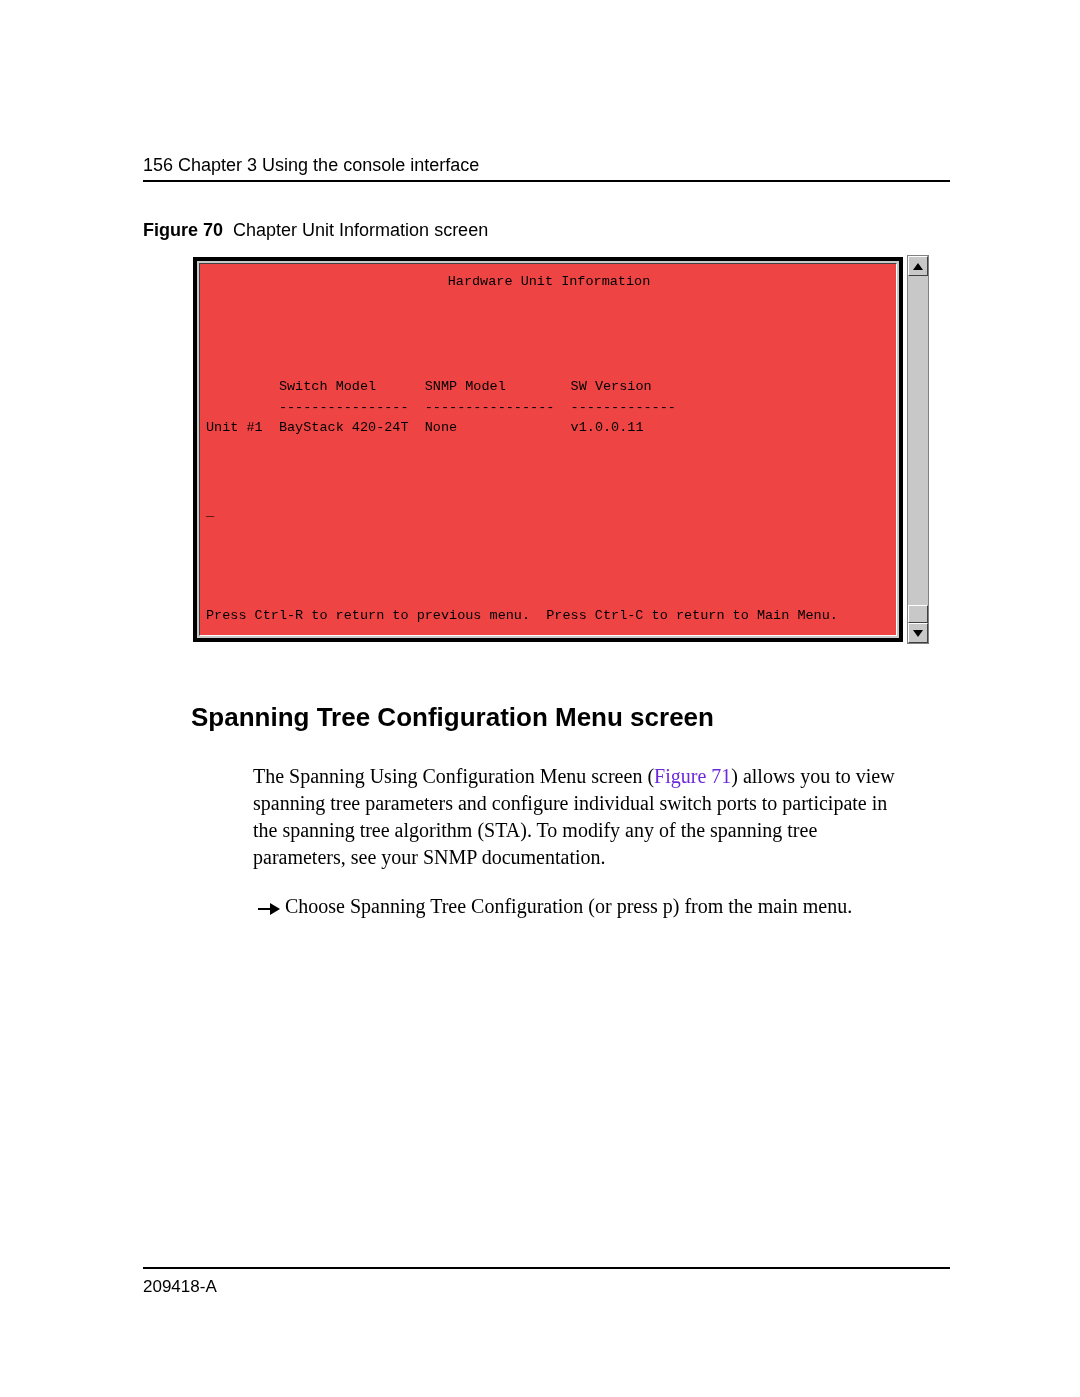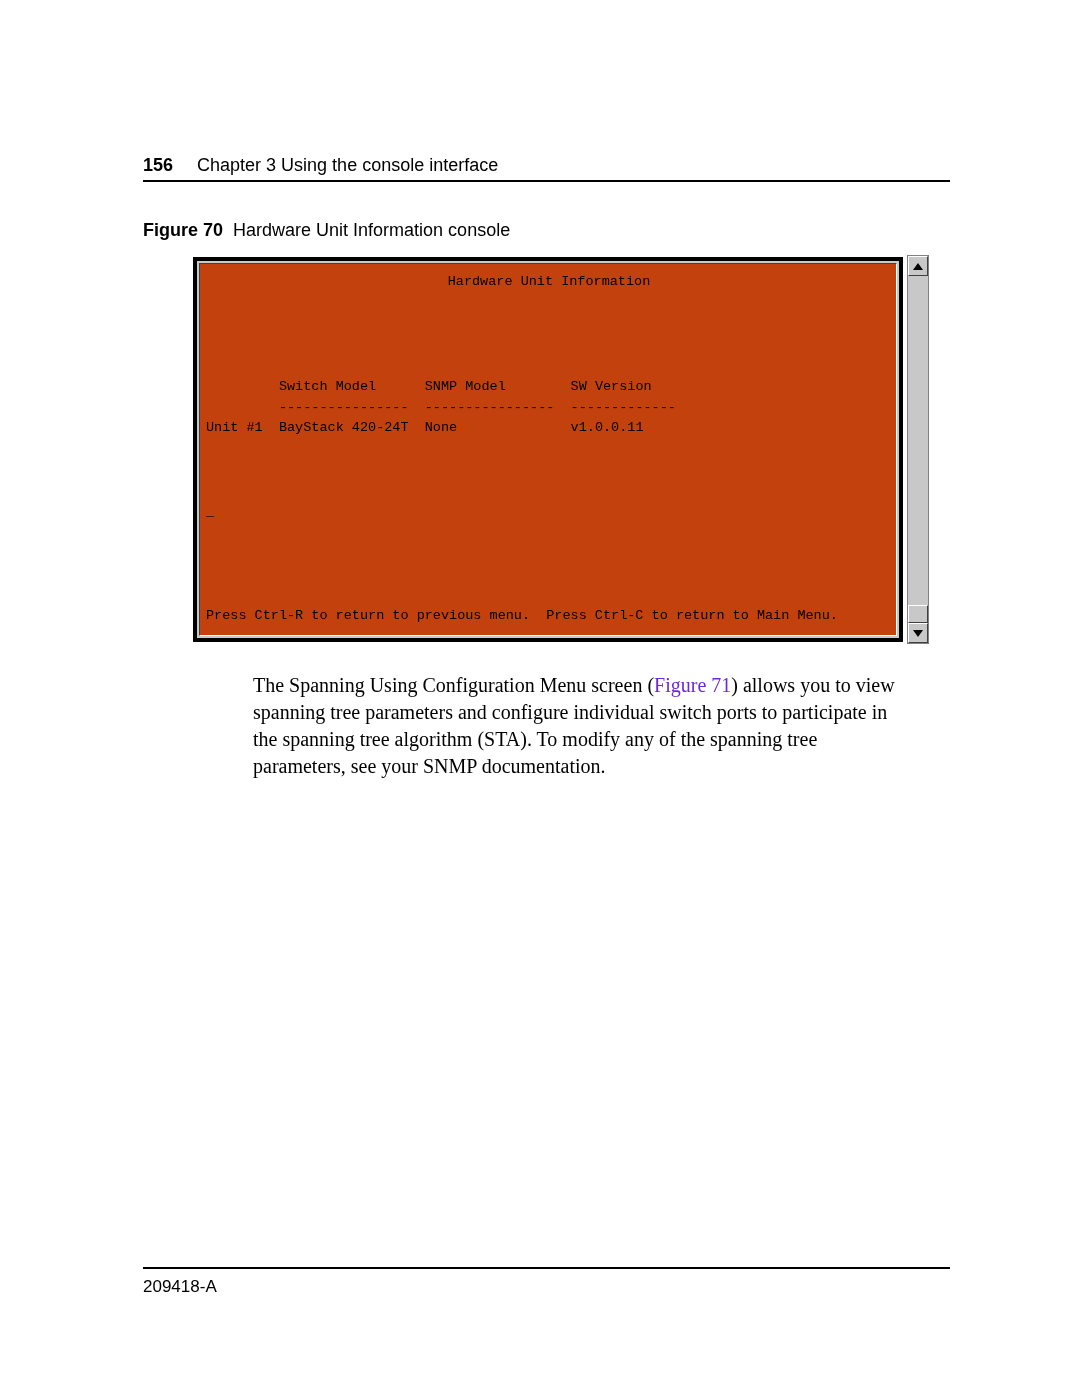--- a/index.html
+++ b/index.html
@@ -16,22 +16,22 @@
     font-family: "Times New Roman", Times, serif;
     color: #000;
   }
   .running-head {
     border-bottom: 2px solid #000;
     padding-bottom: 4px;
     font-family: Arial, Helvetica, sans-serif;
     font-size: 18px;
   }
   .running-head .pgnum {
-    font-weight: bold;
-    margin-right: 24px;
+    font-weight: normal;
+    margin-right: 5px;
   }
   .fig-caption {
     margin-top: 38px;
     font-family: Arial, Helvetica, sans-serif;
     font-size: 18px;
   }
   .fig-caption .fignum {
     font-weight: bold;
     margin-right: 10px;
   }
@@ -45,21 +45,21 @@
     background: #c8c8c8;
     padding: 2px;
     position: relative;
   }
   .console-inner {
     border: 1px solid #808080;
     border-top-color: #404040;
     border-left-color: #404040;
     border-right-color: #fff;
     border-bottom-color: #fff;
-    background: #c2410c;
+    background: #ef4444;
     font-family: "Courier New", Courier, monospace;
     font-size: 13.5px;
     line-height: 1.55;
     white-space: pre;
     color: #000;
     padding: 8px 4px 8px 6px;
     height: 355px;
     position: relative;
     overflow: hidden;
   }
@@ -179,21 +179,21 @@
 </head>
 <body>
 
 <div class="page">
 
   <div class="running-head">
     <span class="pgnum">156</span><span>Chapter 3  Using the console interface</span>
   </div>
 
   <div class="fig-caption">
-    <span class="fignum">Figure 70</span><span>Hardware Unit Information console</span>
+    <span class="fignum">Figure 70</span><span>Chapter Unit Information screen</span>
   </div>
 
   <div class="console-wrap">
     <div class="console-outer">
       <div class="console-inner"><span class="centered">Hardware Unit Information</span>
 
 
 
          <span>Switch Model</span>      <span>SNMP Model</span>        <span>SW Version</span>
          <span>----------------</span>  <span>----------------</span>  <span>-------------</span>
@@ -208,25 +208,35 @@
       <div class="sb-btn up">
           <div class="tri-up"></div>
         </div>
       <div class="sb-thumb"></div>
       <div class="sb-btn down">
           <div class="tri-down"></div>
         </div>
     </div>
   </div>
 
+  <h2 class="section-heading">Spanning Tree Configuration Menu screen</h2>
 
   <div class="body-text">
     <p>
       <span>The Spanning Using Configuration Menu screen (</span><span class="link">Figure 71</span><span>) allows you to view spanning tree parameters and configure individual switch ports to participate in the spanning tree algorithm (STA). To modify any of the spanning tree parameters, see your SNMP documentation.</span>
     </p>
   </div>
 
+  <div class="bullet-line">
+    <span class="arrow">
+      <svg viewBox="0 0 22 14">
+          <line x1="0" y1="7" x2="14" y2="7" stroke="#000" stroke-width="2"></line>
+          <polygon points="12,1 22,7 12,13" fill="#000"></polygon>
+        </svg>
+    </span>
+    <span class="bt">Choose Spanning Tree Configuration (or press p) from the main menu.</span>
+  </div>
 
   <div class="footer">
     <span>209418-A</span>
   </div>
 
 </div>
 
 </body></html>

